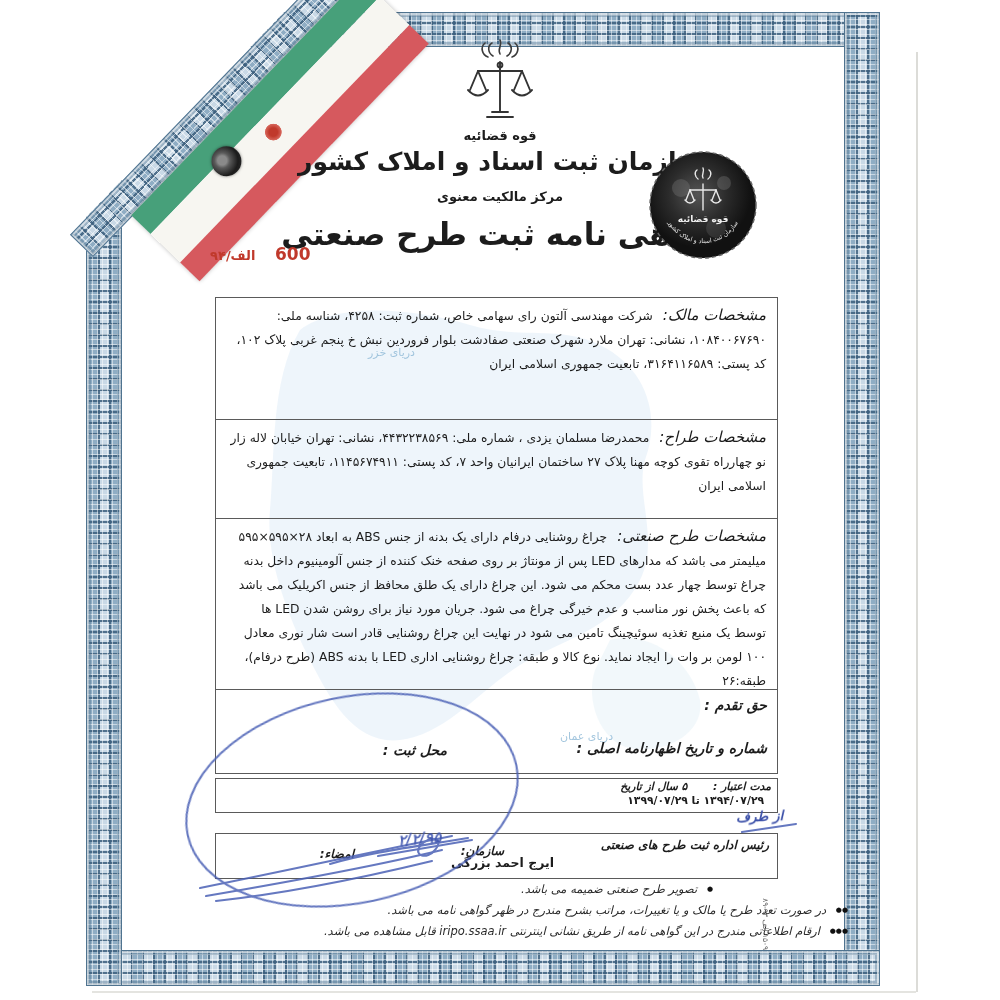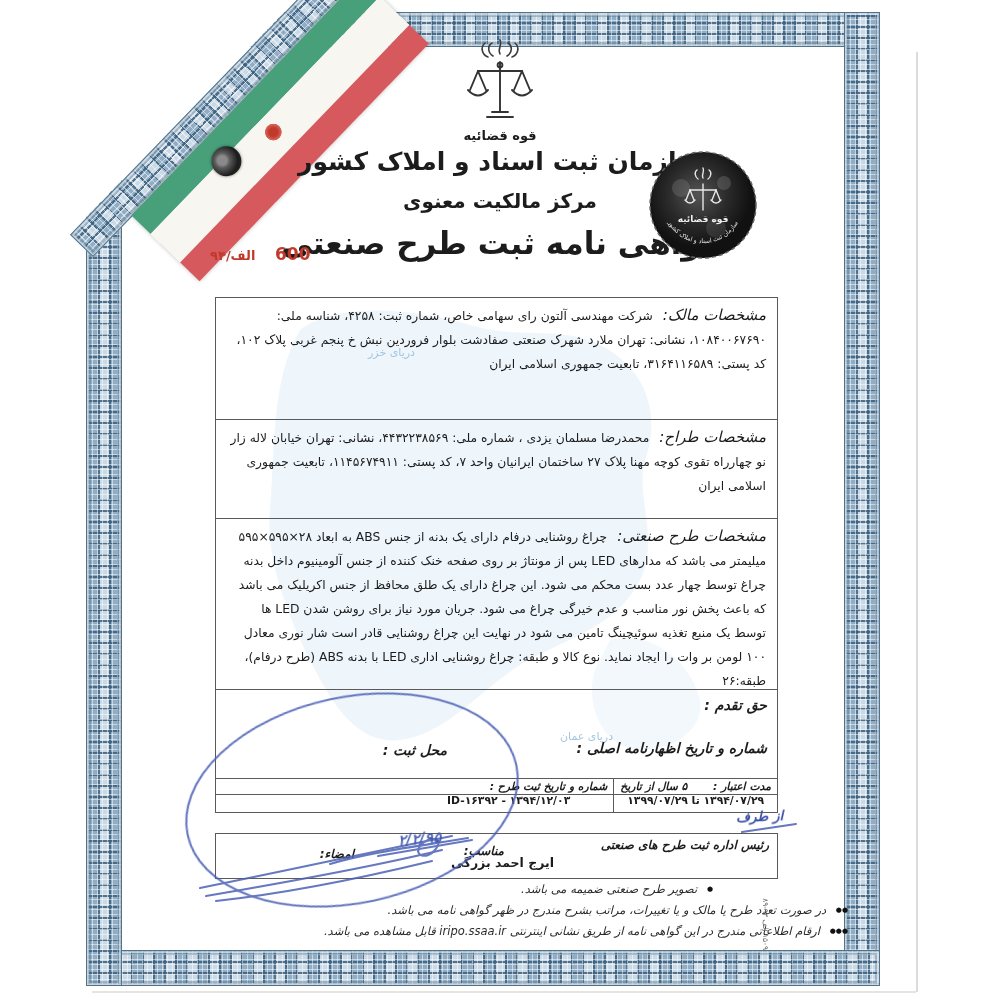--- a/index.html
+++ b/index.html
@@ -33,41 +33,41 @@
   #flag-emblem{position:absolute;left:150px;top:36px;width:17px;height:17px;border-radius:50%;
     background:radial-gradient(circle,#c0392b 0 35%,#d86a5f 70%,transparent 72%);}
   #grommet{position:absolute;left:90px;top:16px;width:30px;height:30px;border-radius:50%;
     background:radial-gradient(circle at 42% 38%, #8a8a8a 0 18%, #5a5a5a 30%, #1c1c1c 62%, #303030 100%);
     box-shadow:0 0 3px rgba(0,0,0,.5);}
   
   #header{position:absolute;left:0;right:0;top:38px;text-align:center;z-index:10;}
   #gov-emblem{display:inline-block;}
   .h-authority{font-size:13px;font-weight:bold;margin-top:0px;}
   .h-org{font-size:25px;font-weight:bold;margin-top:4px;letter-spacing:-1px;}
-  .h-center{font-size:20px;font-weight:bold;margin-top:13px;}
+  .h-center{font-size:13px;font-weight:bold;margin-top:13px;}
   .h-title{font-size:31px;font-weight:bold;margin-top:12px;letter-spacing:-1px;}
   #serial{position:absolute;left:210px;top:244px;z-index:11;color:#c0392b;font-weight:bold;
     font-size:16px;direction:rtl;}
   #serial .num{letter-spacing:2px;font-size:17px;}
   #serial .pre{font-size:13px;margin-inline-start:14px;}
   
   #seal{position:absolute;left:646px;top:148px;z-index:12;}
   
   #watermark{position:absolute;left:0;top:0;z-index:6;}
   .sea-label{position:absolute;color:#93bcd8;font-size:11px;opacity:.85;z-index:7;}
   
   .cert-box{position:absolute;left:215px;width:563px;border:1px solid #5a5a5a;background:transparent;
     z-index:10;box-sizing:border-box;padding:7px 11px;}
   .box-label{float:right;font-weight:normal;font-style:italic;font-size:15px;margin-left:10px;
     margin-top:1px;white-space:nowrap;}
   .box-text{font-size:12.3px;line-height:1.95;text-align:justify;}
   #box-owner{top:297px;height:123px;}
   #box-designer{top:419px;height:100px;}
   #box-design{top:518px;height:172px;}
-  #box-priority{top:689px;height:106px;padding:0;}
+  #box-priority{top:689px;height:85px;padding:0;}
   .pri-label{position:absolute;font-weight:bold;font-style:italic;font-size:14px;white-space:nowrap;}
   
   #cert-table{position:absolute;left:215px;top:778px;width:563px;height:35px;border:1px solid #5a5a5a;
     display:flex;flex-direction:row;z-index:10;box-sizing:border-box;background:transparent;}
   .cell{position:relative;box-sizing:border-box;padding:1px 6px 0 6px;}
   .cell + .cell{border-inline-start:1px solid #5a5a5a;}
   #cell-validity{width:29%;}
   #cell-application{width:33.5%;}
   #cell-registration{width:37.5%;}
   .cell-label-row{display:flex;justify-content:space-between;font-size:10.8px;font-weight:bold;
@@ -218,30 +218,26 @@
   </div>
 
   <div id="cert-table">
     <div id="cell-validity" class="cell">
       <div class="cell-label-row">
         <span>مدت اعتبار :</span>
         <span>۵ سال از تاریخ</span>
       </div>
       <div class="cell-value">۱۳۹۴/۰۷/۲۹ تا ۱۳۹۹/۰۷/۲۹</div>
     </div>
-    <div id="cell-registration" class="cell">
-      <div class="cell-label">شماره و تاریخ ثبت طرح :</div>
-      <div class="cell-value">ID-۱۶۳۹۲ - ۱۳۹۴/۱۲/۰۳</div>
-    </div>
   </div>
 
   <div id="box-signature">
     <div id="sig-head">رئیس اداره ثبت طرح های صنعتی</div>
     <div id="sig-name">ایرج احمد بزرگی</div>
-    <div id="sig-date-label">مناسب:</div>
+    <div id="sig-date-label">سازمان:</div>
     <div id="sig-sign-label">امضاء:</div>
   </div>
 
   <div id="footnotes">
     <div id="note-1" class="note-line">
       <span class="bullet">●</span>
       <span>تصویر طرح صنعتی ضمیمه می باشد.</span>
     </div>
     <div id="note-2" class="note-line">
       <span class="bullet">●●</span>

